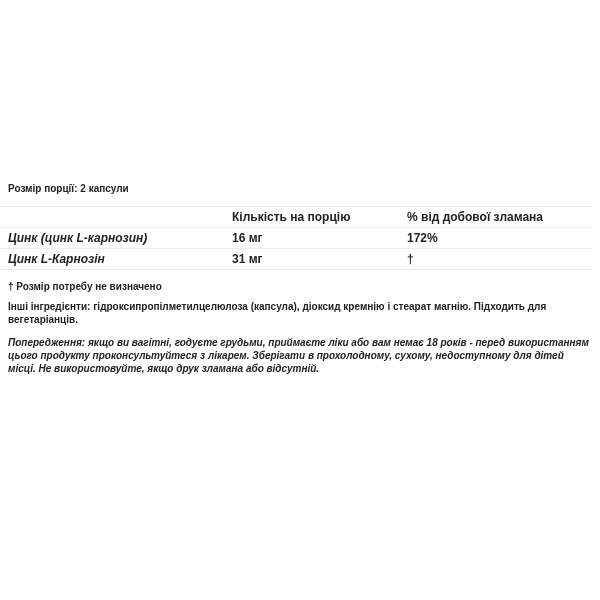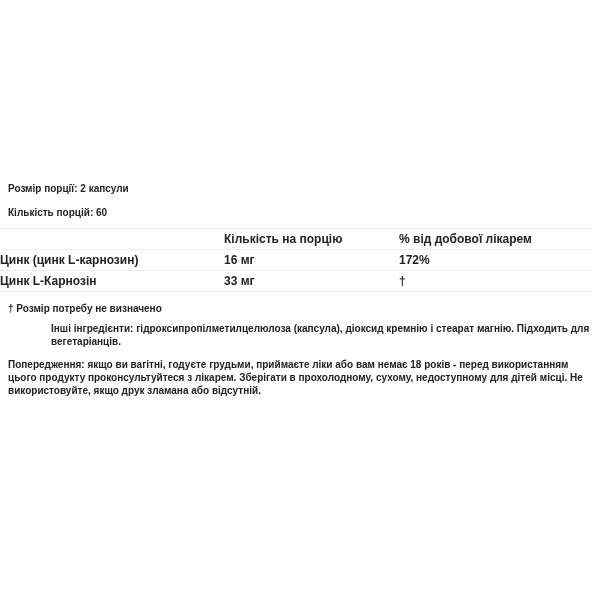--- a/index.html
+++ b/index.html
@@ -38,50 +38,49 @@
   td {
     border-top: 1px solid #ececec;
     border-bottom: 1px solid #ececec;
     font-size: 12px;
     font-weight: bold;
     height: 20px;
     padding: 0;
     color: #222;
     vertical-align: middle;
   }
-  td.c1 { width: 224px; padding-left: 0; }
+  td.c1 { width: 224px; padding-left: 8px; font-style: italic; }
   td.c2 { width: 175px; }
   td.c3 { }
   .footnote { margin-top: 10px; }
-  .other-ingredients { margin-top: 7px; margin-left: 43px; }
+  .other-ingredients { margin-top: 7px; }
   .not-contains { margin-top: 9px; }
-  .warning { margin-top: 10px; }
+  .warning { margin-top: 10px; font-style: italic; }
 </style>
 </head>
 <body>
 
 <div class="panel">
   <div class="line serving-size">Розмір порції: 2 капсули</div>
-  <div class="line servings-count">Кількість порцій: 60</div>
 
   <table>
     <tbody>
         <tr>
       <td class="c1"></td>
       <td class="c2">Кількість на порцію</td>
-      <td class="c3">% від добової лікарем</td>
+      <td class="c3">% від добової зламана</td>
     </tr>
     <tr>
       <td class="c1">Цинк (цинк L-карнозин)</td>
       <td class="c2">16 мг</td>
       <td class="c3">172%</td>
     </tr>
     <tr>
       <td class="c1">Цинк L-Карнозін</td>
-      <td class="c2">33 мг</td>
+      <td class="c2">31 мг</td>
       <td class="c3">†</td>
     </tr>
   </tbody>
     </table>
 
   <div class="line footnote">† Розмір потребу не визначено</div>
   <div class="line other-ingredients">Інші інгредієнти: гідроксипропілметилцелюлоза (капсула), діоксид кремнію і стеарат магнію. Підходить для вегетаріанців.</div>
   <div class="line warning">Попередження: якщо ви вагітні, годуєте грудьми, приймаєте ліки або вам немає 18 років - перед використанням цього продукту проконсультуйтеся з лікарем. Зберігати в прохолодному, сухому, недоступному для дітей місці. Не використовуйте, якщо друк зламана або відсутній.</div>
 </div>
 

